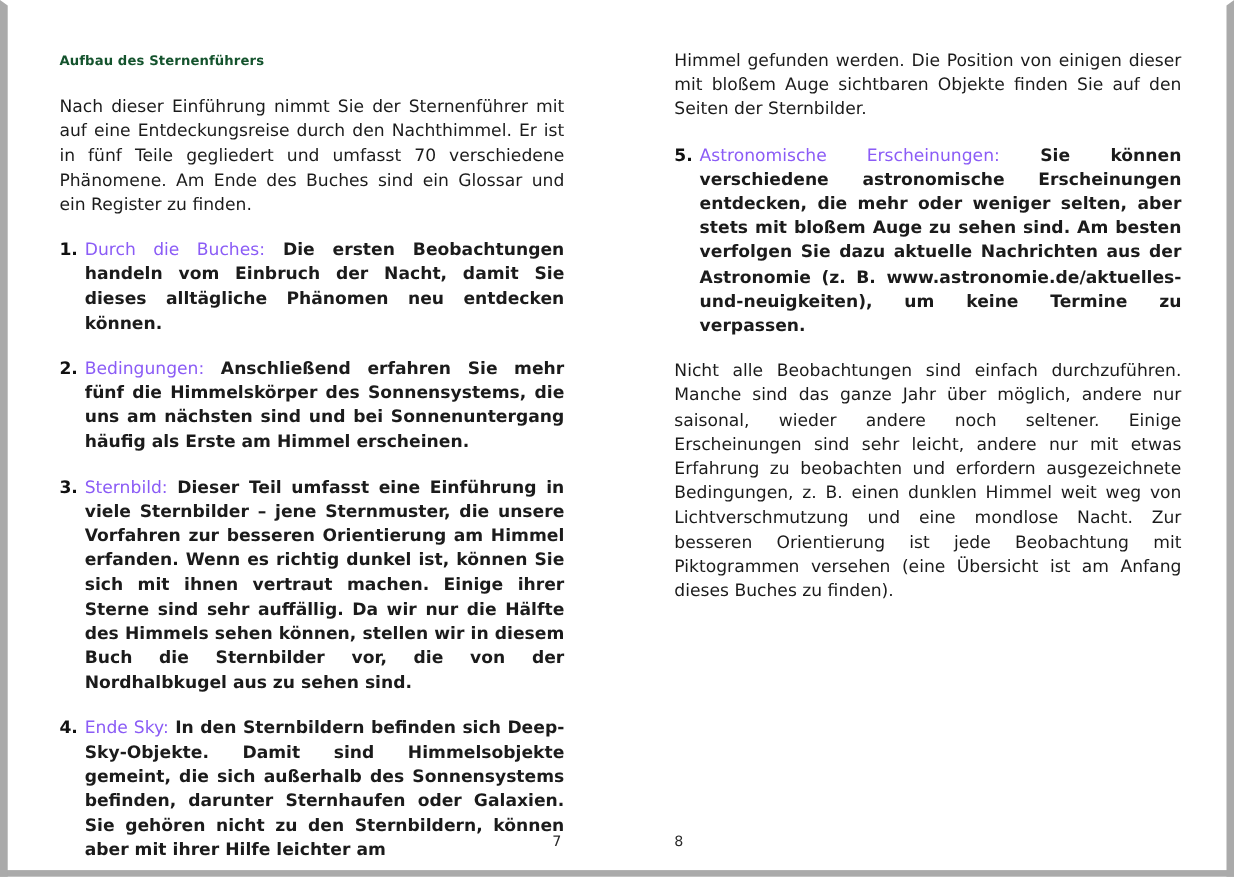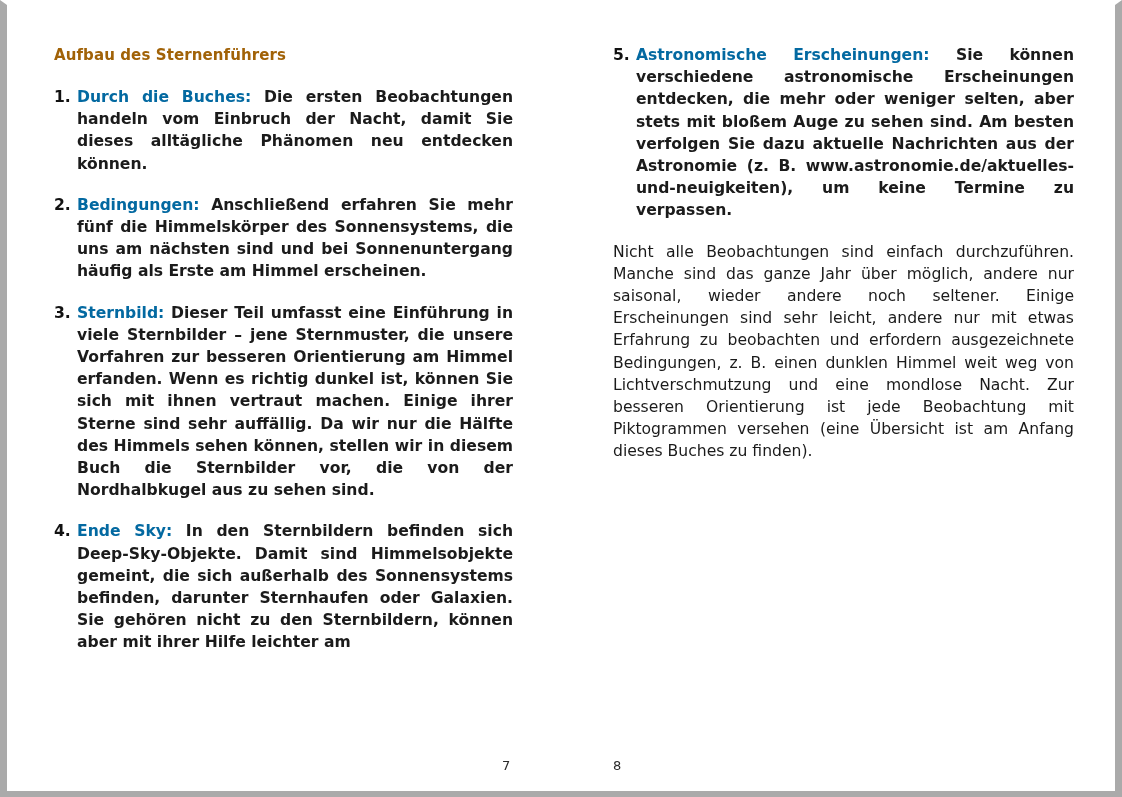--- a/index.html
+++ b/index.html
@@ -54,25 +54,25 @@
   }
 
   .column-right {
     left: 613px;
     width: 461px;
   }
 
   h1.doc-heading {
     margin: 0 0 20px 0;
     padding: 0;
-    font-size: 15px;
+    font-size: 12px;
     line-height: 22px;
     font-weight: 700;
     letter-spacing: 0.1px;
-    color: #a16207;
+    color: #14532d;
     text-align: left;
     font-family: "DejaVu Sans", sans-serif;
   }
 
   p.body-para {
     margin: 0 0 19px 0;
     padding: 0;
     text-align: justify;
   }
 
@@ -99,22 +99,22 @@
 
   .item-marker {
     position: absolute;
     left: 0;
     top: 0;
     font-weight: 700;
     color: #111111;
   }
 
   .item-label {
-    font-weight: 700;
-    color: #0369a1;
+    font-weight: 400;
+    color: #8b5cf6;
   }
 
   .item-text {
     font-weight: 700;
   }
 
   .folio {
     position: absolute;
     top: 758px;
     font-size: 13px;
@@ -145,20 +145,21 @@
 <div class="page-frame"></div>
 
 <div class="spread">
 
   <div class="gutter-shadow"></div>
 
   <div class="column column-left">
 
     <h1 class="doc-heading">Aufbau des Sternenführers</h1>
 
+    <p class="body-para">Nach dieser Einführung nimmt Sie der Sternenführer mit auf eine Entdeckungsreise durch den Nachthimmel. Er ist in fünf Teile gegliedert und umfasst 70 verschiedene Phänomene. Am Ende des Buches sind ein Glossar und ein Register zu finden.</p>
 
     <ol class="numbered-list">
 
       <li class="numbered-item">
         <span class="item-marker">1.</span><span class="item-label">Durch die Buches:</span><span class="item-text"> Die ersten Beobachtungen handeln vom Einbruch der Nacht, damit Sie dieses alltägliche Phänomen neu entdecken können.</span>
       </li>
 
       <li class="numbered-item">
         <span class="item-marker">2.</span><span class="item-label">Bedingungen:</span><span class="item-text"> Anschließend erfahren Sie mehr fünf die Himmelskörper des Sonnensystems, die uns am nächsten sind und bei Sonnenuntergang häufig als Erste am Himmel erscheinen.</span>
       </li>
@@ -169,20 +170,21 @@
 
       <li class="numbered-item">
         <span class="item-marker">4.</span><span class="item-label">Ende Sky:</span><span class="item-text"> In den Sternbildern befinden sich Deep-Sky-Objekte. Damit sind Himmelsobjekte gemeint, die sich außerhalb des Sonnensystems befinden, darunter Sternhaufen oder Galaxien. Sie gehören nicht zu den Sternbildern, können aber mit ihrer Hilfe leichter am</span>
       </li>
 
     </ol>
   </div>
 
   <div class="column column-right">
 
+    <p class="body-para">Himmel gefunden werden. Die Position von einigen dieser mit bloßem Auge sichtbaren Objekte finden Sie auf den Seiten der Sternbilder.</p>
 
     <ol class="numbered-list">
       <li class="numbered-item">
         <span class="item-marker">5.</span><span class="item-label">Astronomische Erscheinungen:</span><span class="item-text"> Sie können verschiedene astronomische Erscheinungen entdecken, die mehr oder weniger selten, aber stets mit bloßem Auge zu sehen sind. Am besten verfolgen Sie dazu aktuelle Nachrichten aus der Astronomie (z. B. www.astronomie.de/aktuelles-und-neuigkeiten), um keine Termine zu verpassen.</span>
       </li>
     </ol>
 
     <p class="body-para" style="margin-top:19px;">Nicht alle Beobachtungen sind einfach durchzuführen. Manche sind das ganze Jahr über möglich, andere nur saisonal, wieder andere noch seltener. Einige Erscheinungen sind sehr leicht, andere nur mit etwas Erfahrung zu beobachten und erfordern ausgezeichnete Bedingungen, z. B. einen dunklen Himmel weit weg von Lichtverschmutzung und eine mondlose Nacht. Zur besseren Orientierung ist jede Beobachtung mit Piktogrammen versehen (eine Übersicht ist am Anfang dieses Buches zu finden).</p>
 
   </div>

